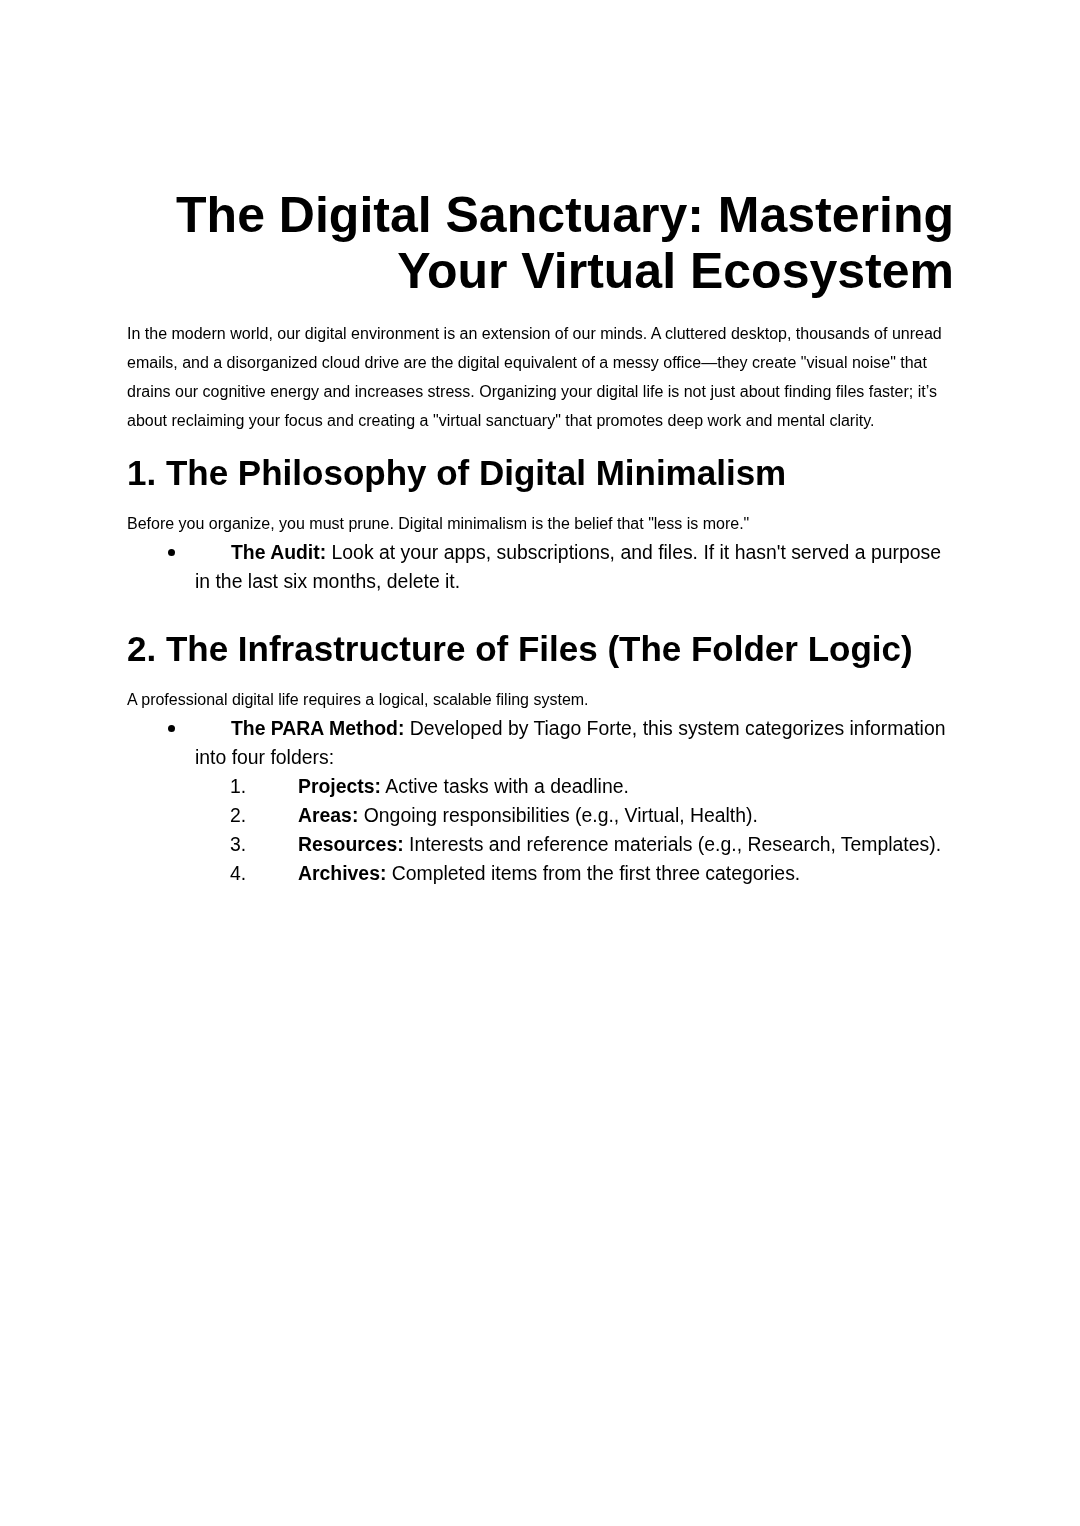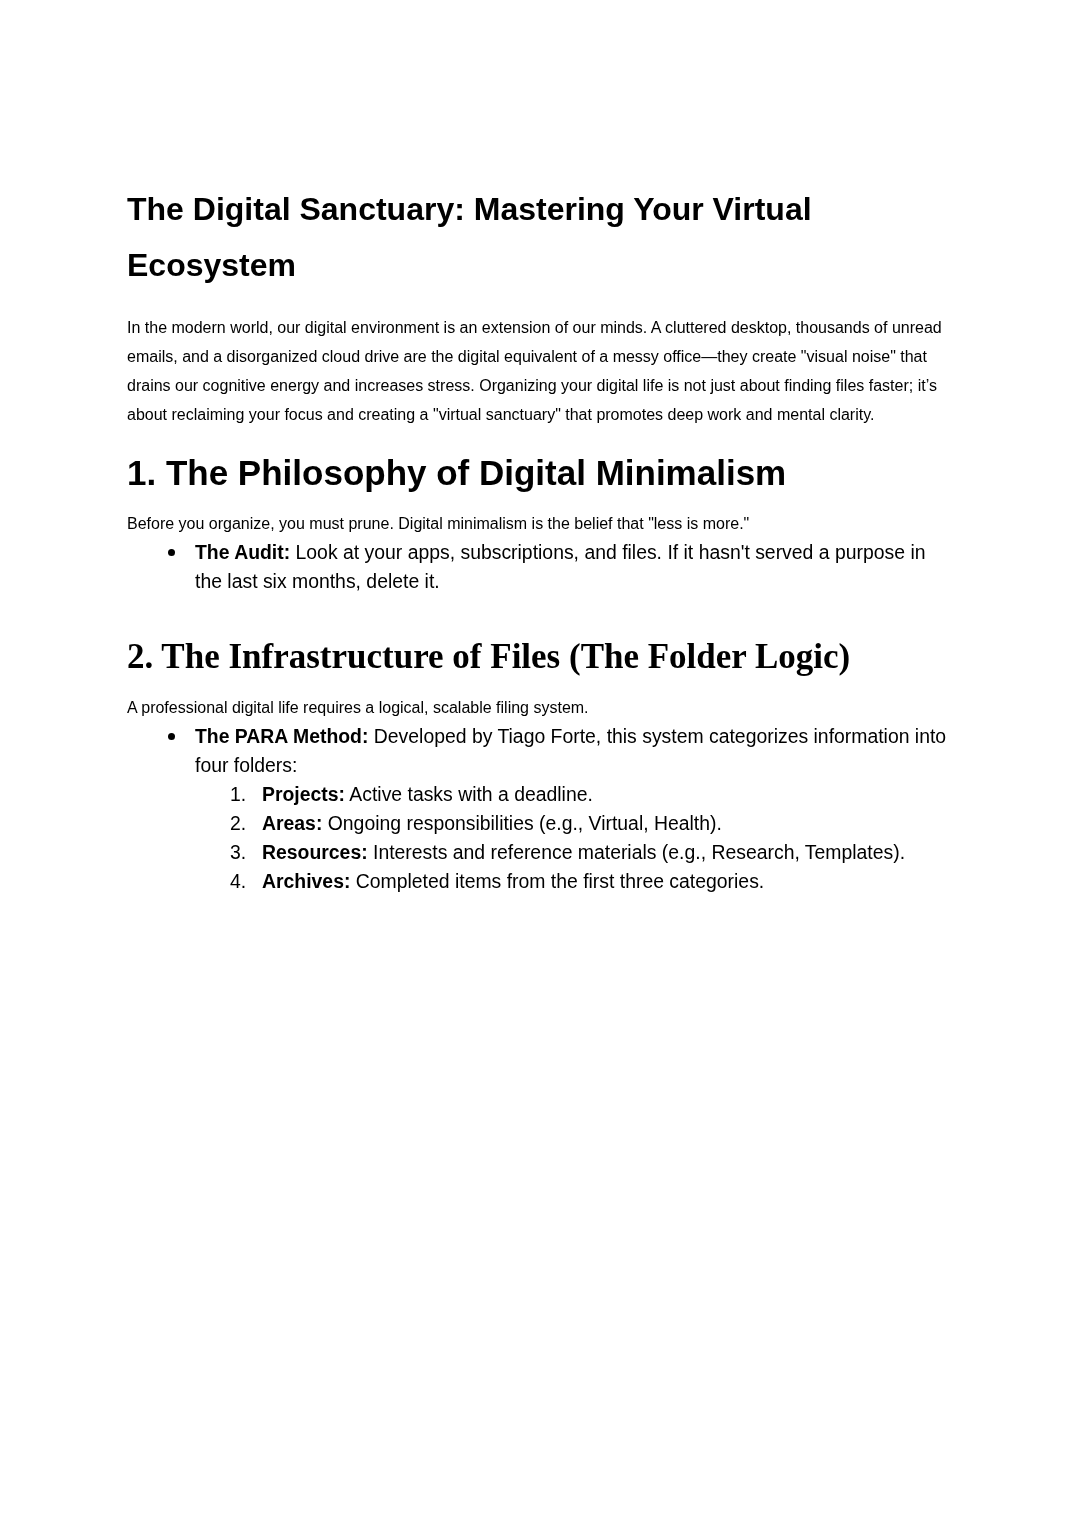--- a/index.html
+++ b/index.html
@@ -15,39 +15,39 @@
     overflow: hidden;
   }
   .page {
     box-sizing: border-box;
     width: 1080px;
     height: 1526px;
     padding: 171px 126px 0 127px;
     background: #ffffff;
   }
   .title {
-    margin: 10px 0 20px 0;
-    font-size: 32px;
+    margin: 16px 0 20px 0;
+    font-size: 50px;
     line-height: 56px;
     font-weight: 700;
-    text-align: left;
+    text-align: right;
   }
   .body {
     margin: 0;
     font-size: 16px;
     line-height: 29px;
   }
   .heading {
     margin: 0;
     font-size: 35px;
     line-height: 41px;
     font-weight: 700;
   }
-  .heading-1 { margin-top: 23px; }
-  .heading-2 { margin-top: 40px; font-family: Liberation Serif, serif; }
+  .heading-1 { margin-top: 17px; }
+  .heading-2 { margin-top: 32px; }
   .lead { margin-top: 16px; }
   ul.bullets {
     list-style: none;
     margin: 0;
     padding: 0;
     font-size: 19.4px;
     line-height: 29px;
   }
   .bullets-1 { margin-top: 17px; }
   .bullets-2 { margin-top: 19px; }
@@ -71,21 +71,21 @@
   }
   ol.nums li {
     position: relative;
     padding-left: 67px;
   }
   span.marker {
     position: absolute;
     left: 35px;
     top: 0;
   }
-  .b { font-weight: 700; }
+  .b { font-weight: 700; margin-left: 36px; }
   .code {
     font-family: "DejaVu Sans Mono", "Liberation Mono", monospace;
     font-size: 20px;
     color: #188038;
   }
 </style>
 </head>
 <body>
 
 <div class="page">

